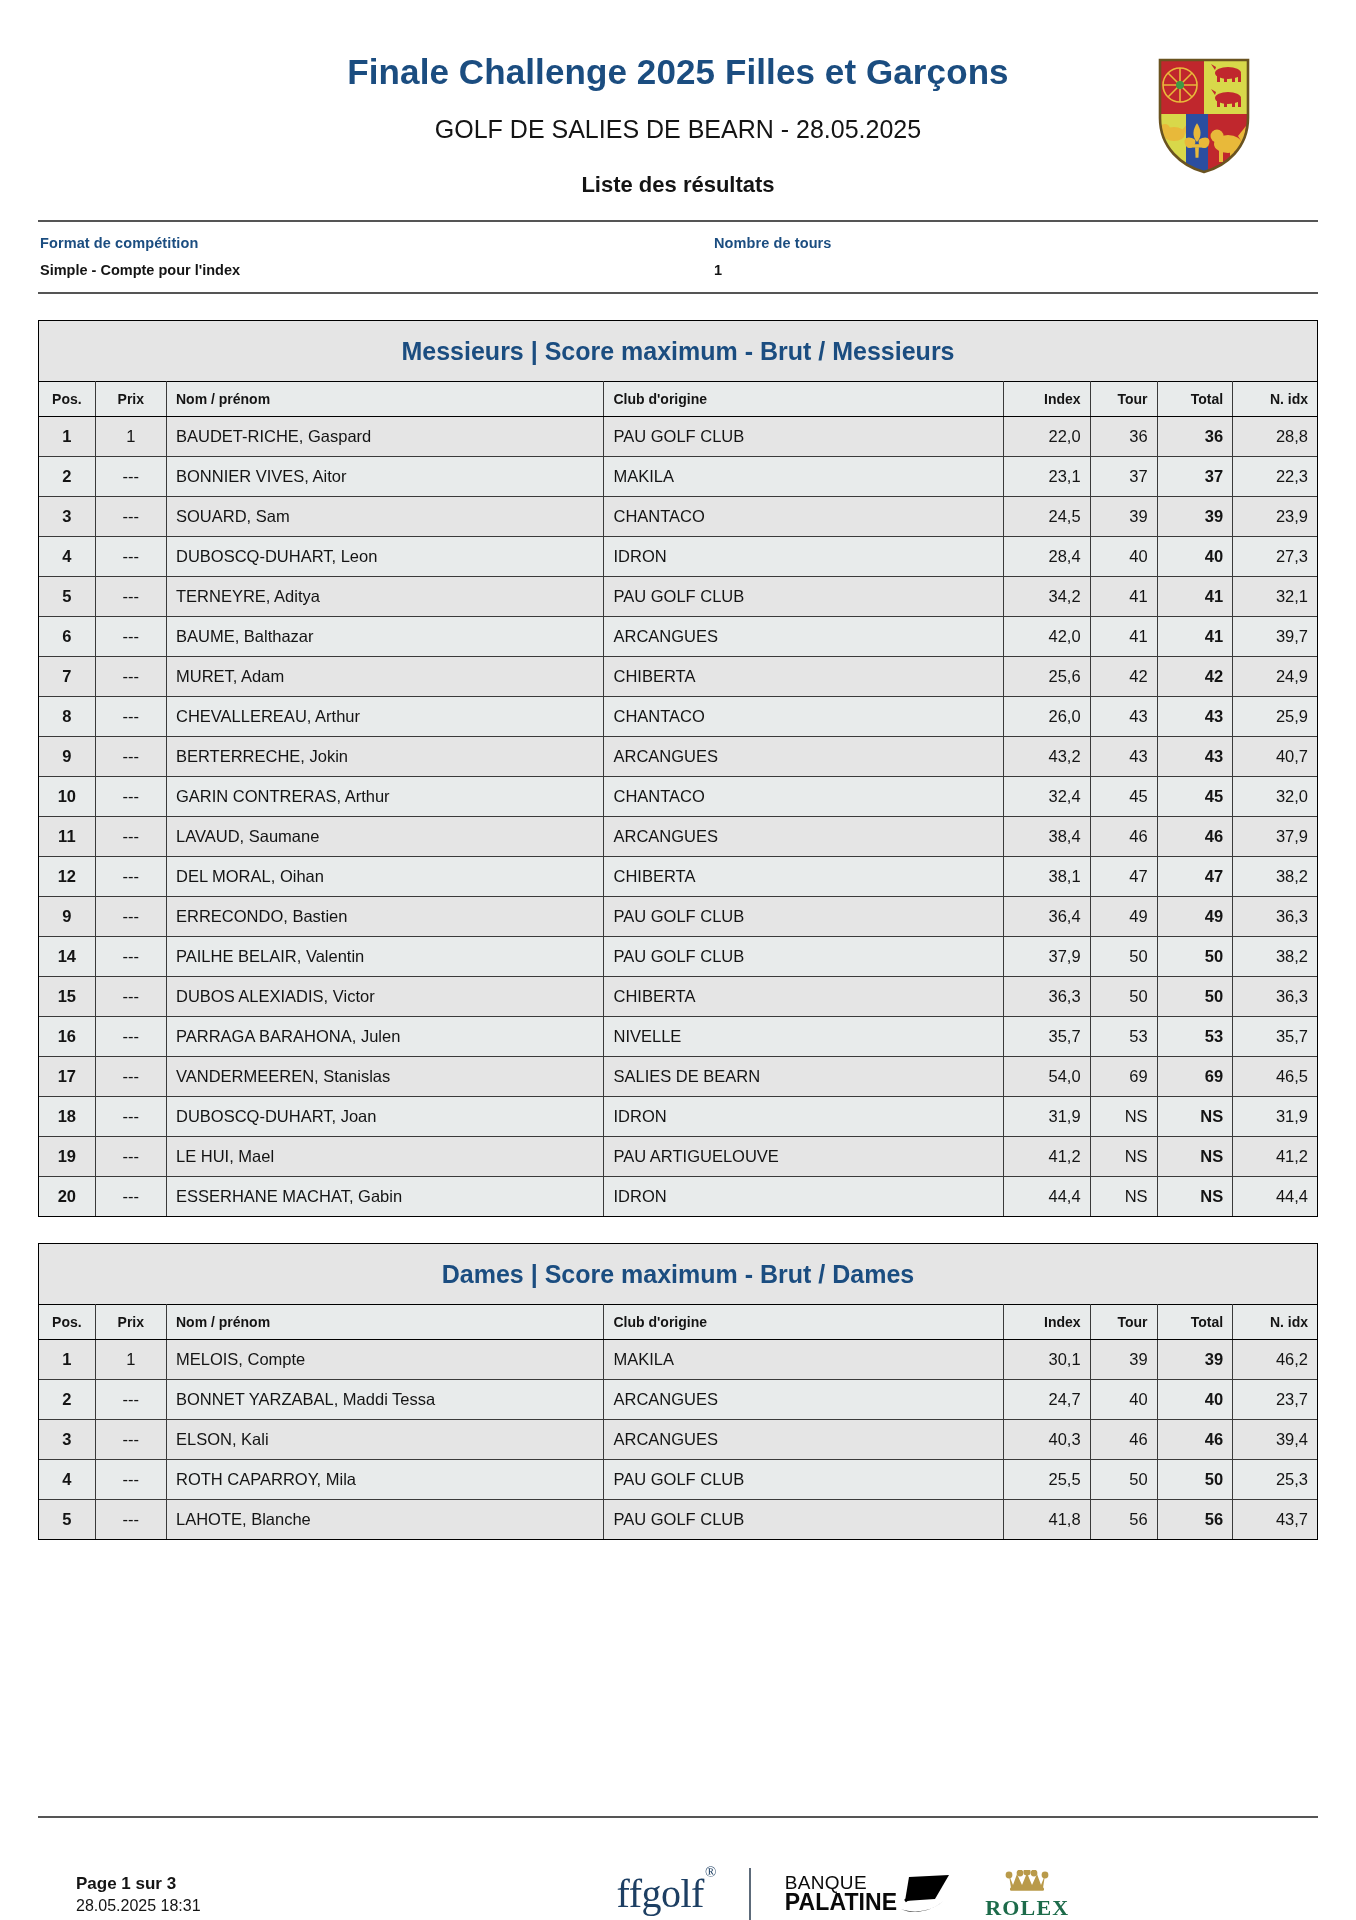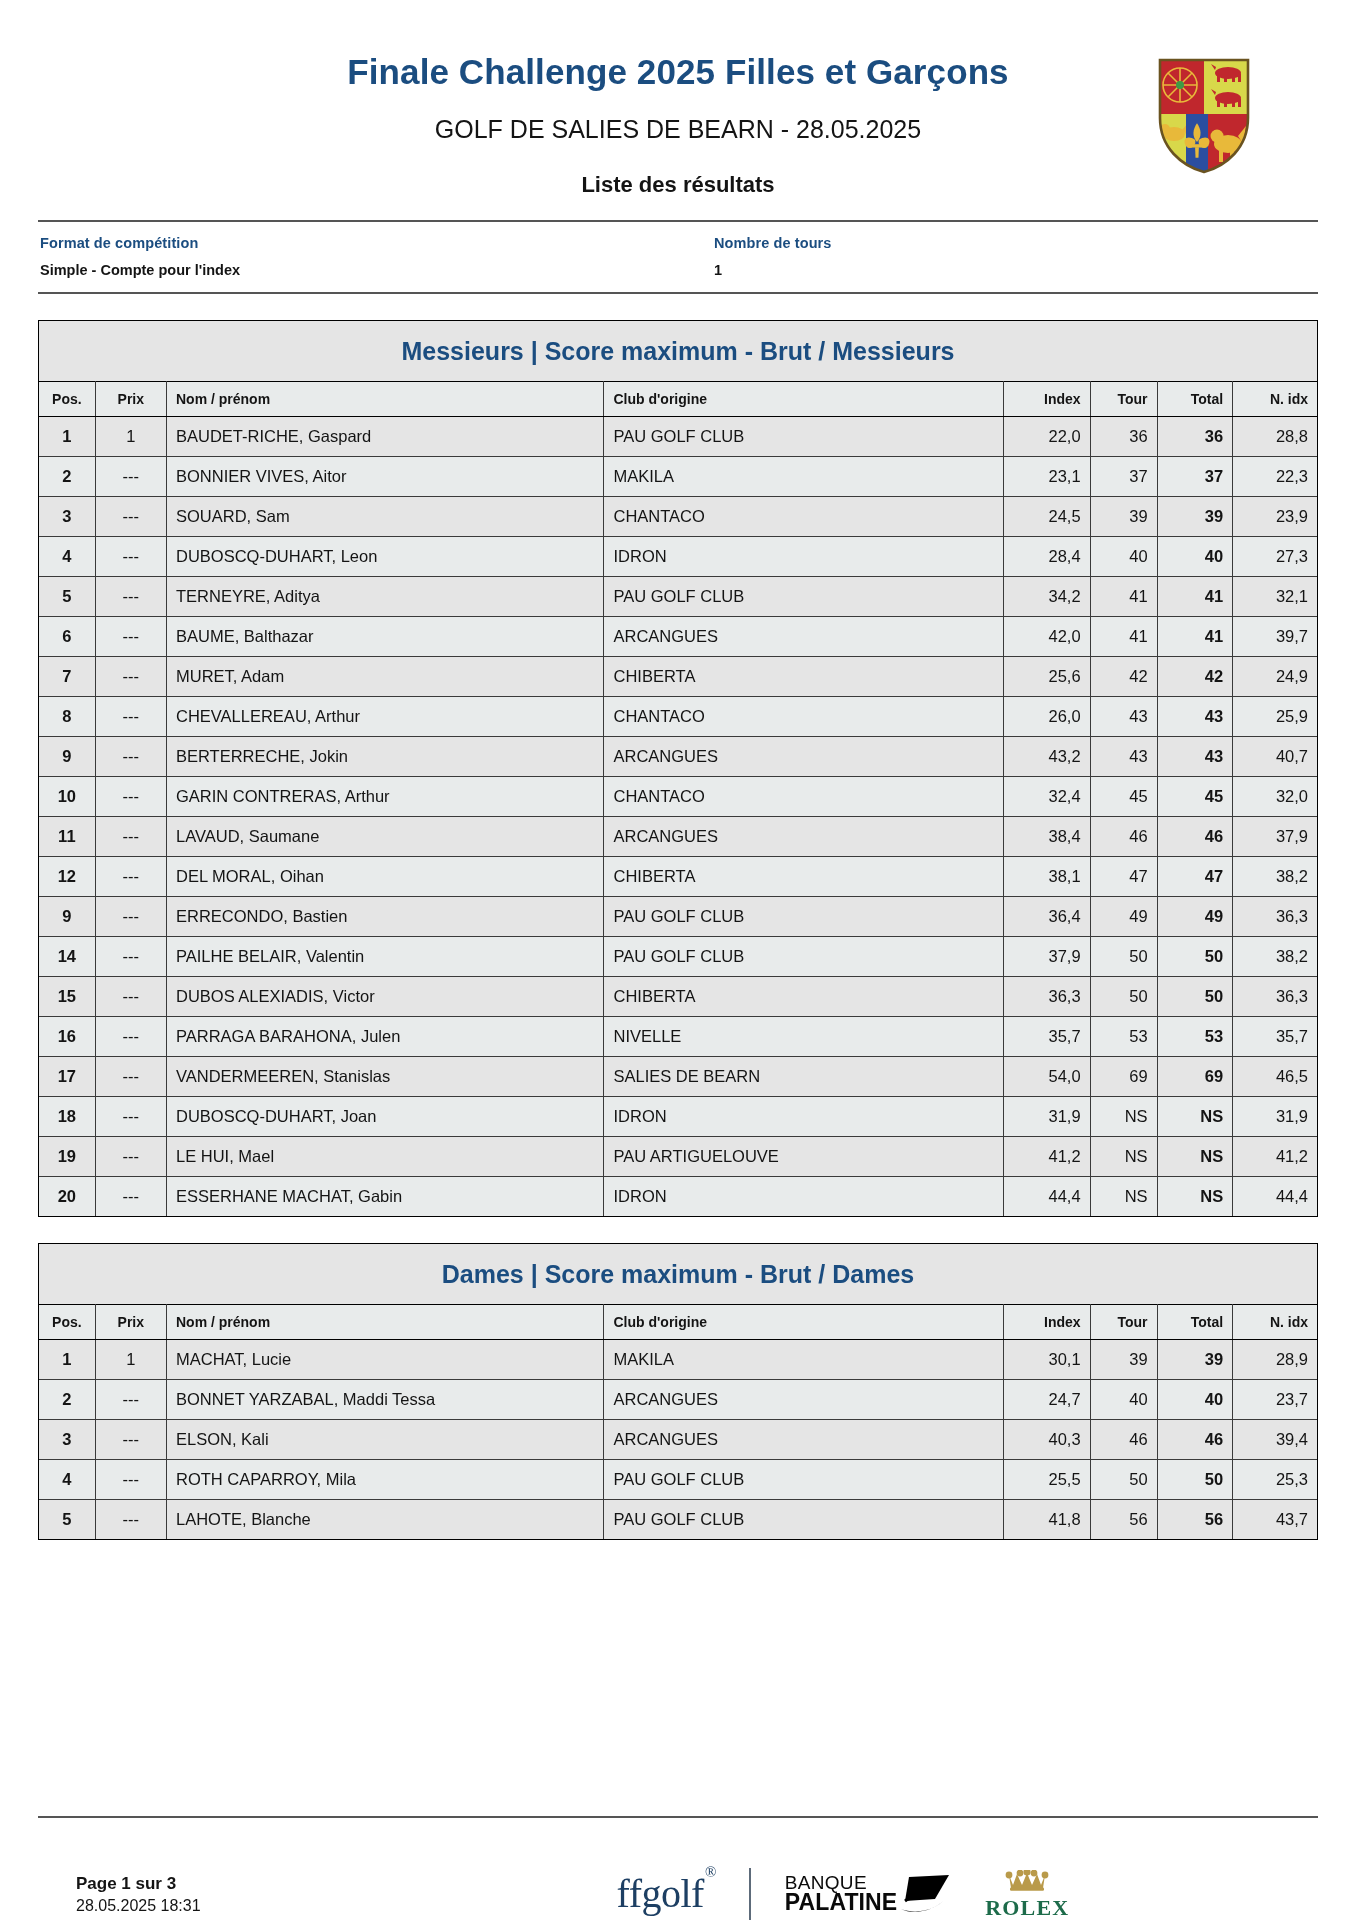--- a/index.html
+++ b/index.html
@@ -533,26 +533,26 @@
               <th class="r">Index</th>
               <th class="r">Tour</th>
               <th class="r">Total</th>
               <th class="r">N. idx</th>
             </tr>
           </thead>
           <tbody>
             <tr>
               <td class="pos">1</td>
               <td class="prix">1</td>
-              <td>MACHAT, Lucie</td>
+              <td>MELOIS, Compte</td>
               <td>MAKILA</td>
               <td class="num">30,1</td>
               <td class="num">39</td>
               <td class="total">39</td>
-              <td class="num">28,9</td>
+              <td class="num">46,2</td>
             </tr>
             <tr class="alt">
               <td class="pos">2</td>
               <td class="prix">---</td>
               <td>BONNET YARZABAL, Maddi Tessa</td>
               <td>ARCANGUES</td>
               <td class="num">24,7</td>
               <td class="num">40</td>
               <td class="total">40</td>
               <td class="num">23,7</td>

